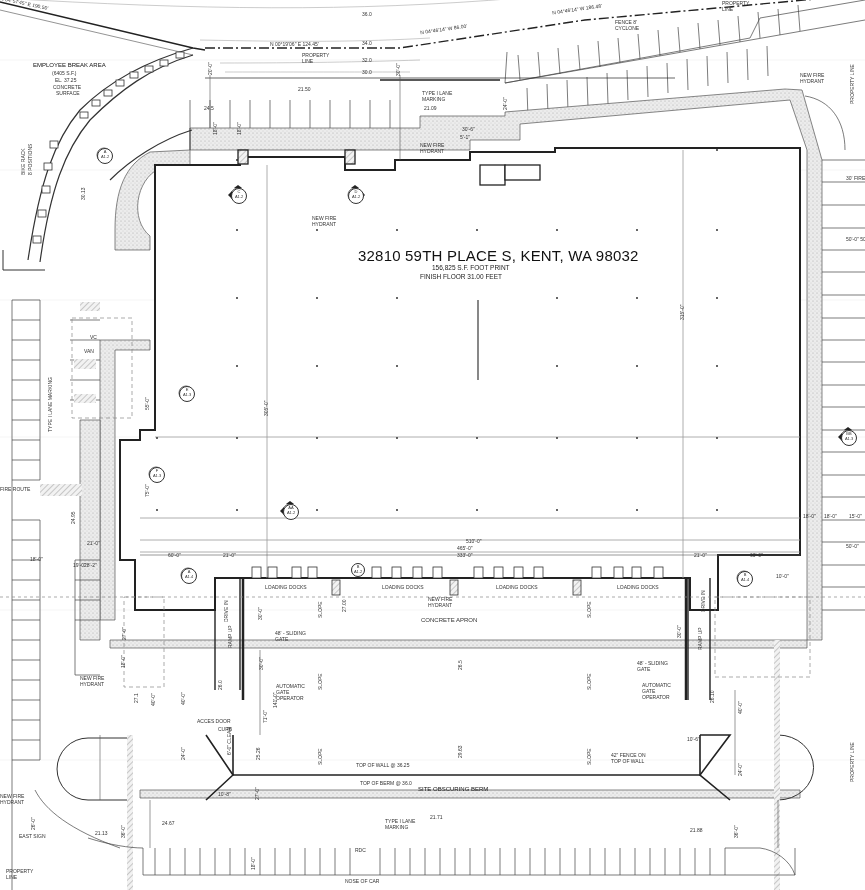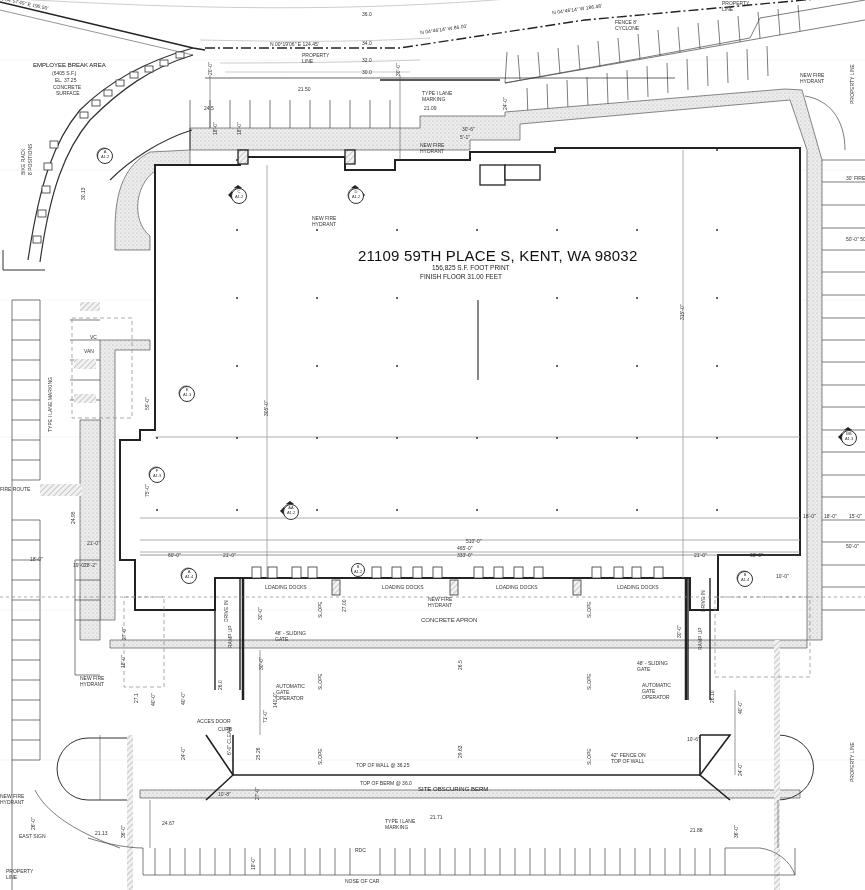--- a/index.html
+++ b/index.html
@@ -374,21 +374,21 @@
     <line x1="210" y1="75" x2="210" y2="128"></line>
     <line x1="400" y1="75" x2="400" y2="160"></line>
     <line x1="260" y1="650" x2="260" y2="735"></line>
     <line x1="735" y1="690" x2="735" y2="775"></line>
     <line x1="100" y1="735" x2="100" y2="800"></line>
     <line x1="150" y1="800" x2="150" y2="848"></line>
     <line x1="778" y1="800" x2="778" y2="848"></line>
   </g>
 </svg>
 
-<div class="title">21109 59TH PLACE S, KENT, WA  98032</div>
+<div class="title">32810 59TH PLACE S, KENT, WA  98032</div>
 <div class="sub" style="left:432px;top:264px;">156,825 S.F. FOOT PRINT</div>
 <div class="sub" style="left:420px;top:273px;">FINISH FLOOR 31.00 FEET</div>
 
 <div class="lbl md" style="left:33px;top:62px;color:#111;">EMPLOYEE BREAK AREA</div>
 <div class="lbl" style="left:52px;top:70px;">(6405 S.F.)</div>
 <div class="lbl" style="left:55px;top:77px;">EL. 37.25</div>
 <div class="lbl" style="left:53px;top:84px;">CONCRETE</div>
 <div class="lbl" style="left:56px;top:90px;">SURFACE</div>
 
 <div class="lbl rot" style="left:20px;top:175px;">BIKE RACK</div>

